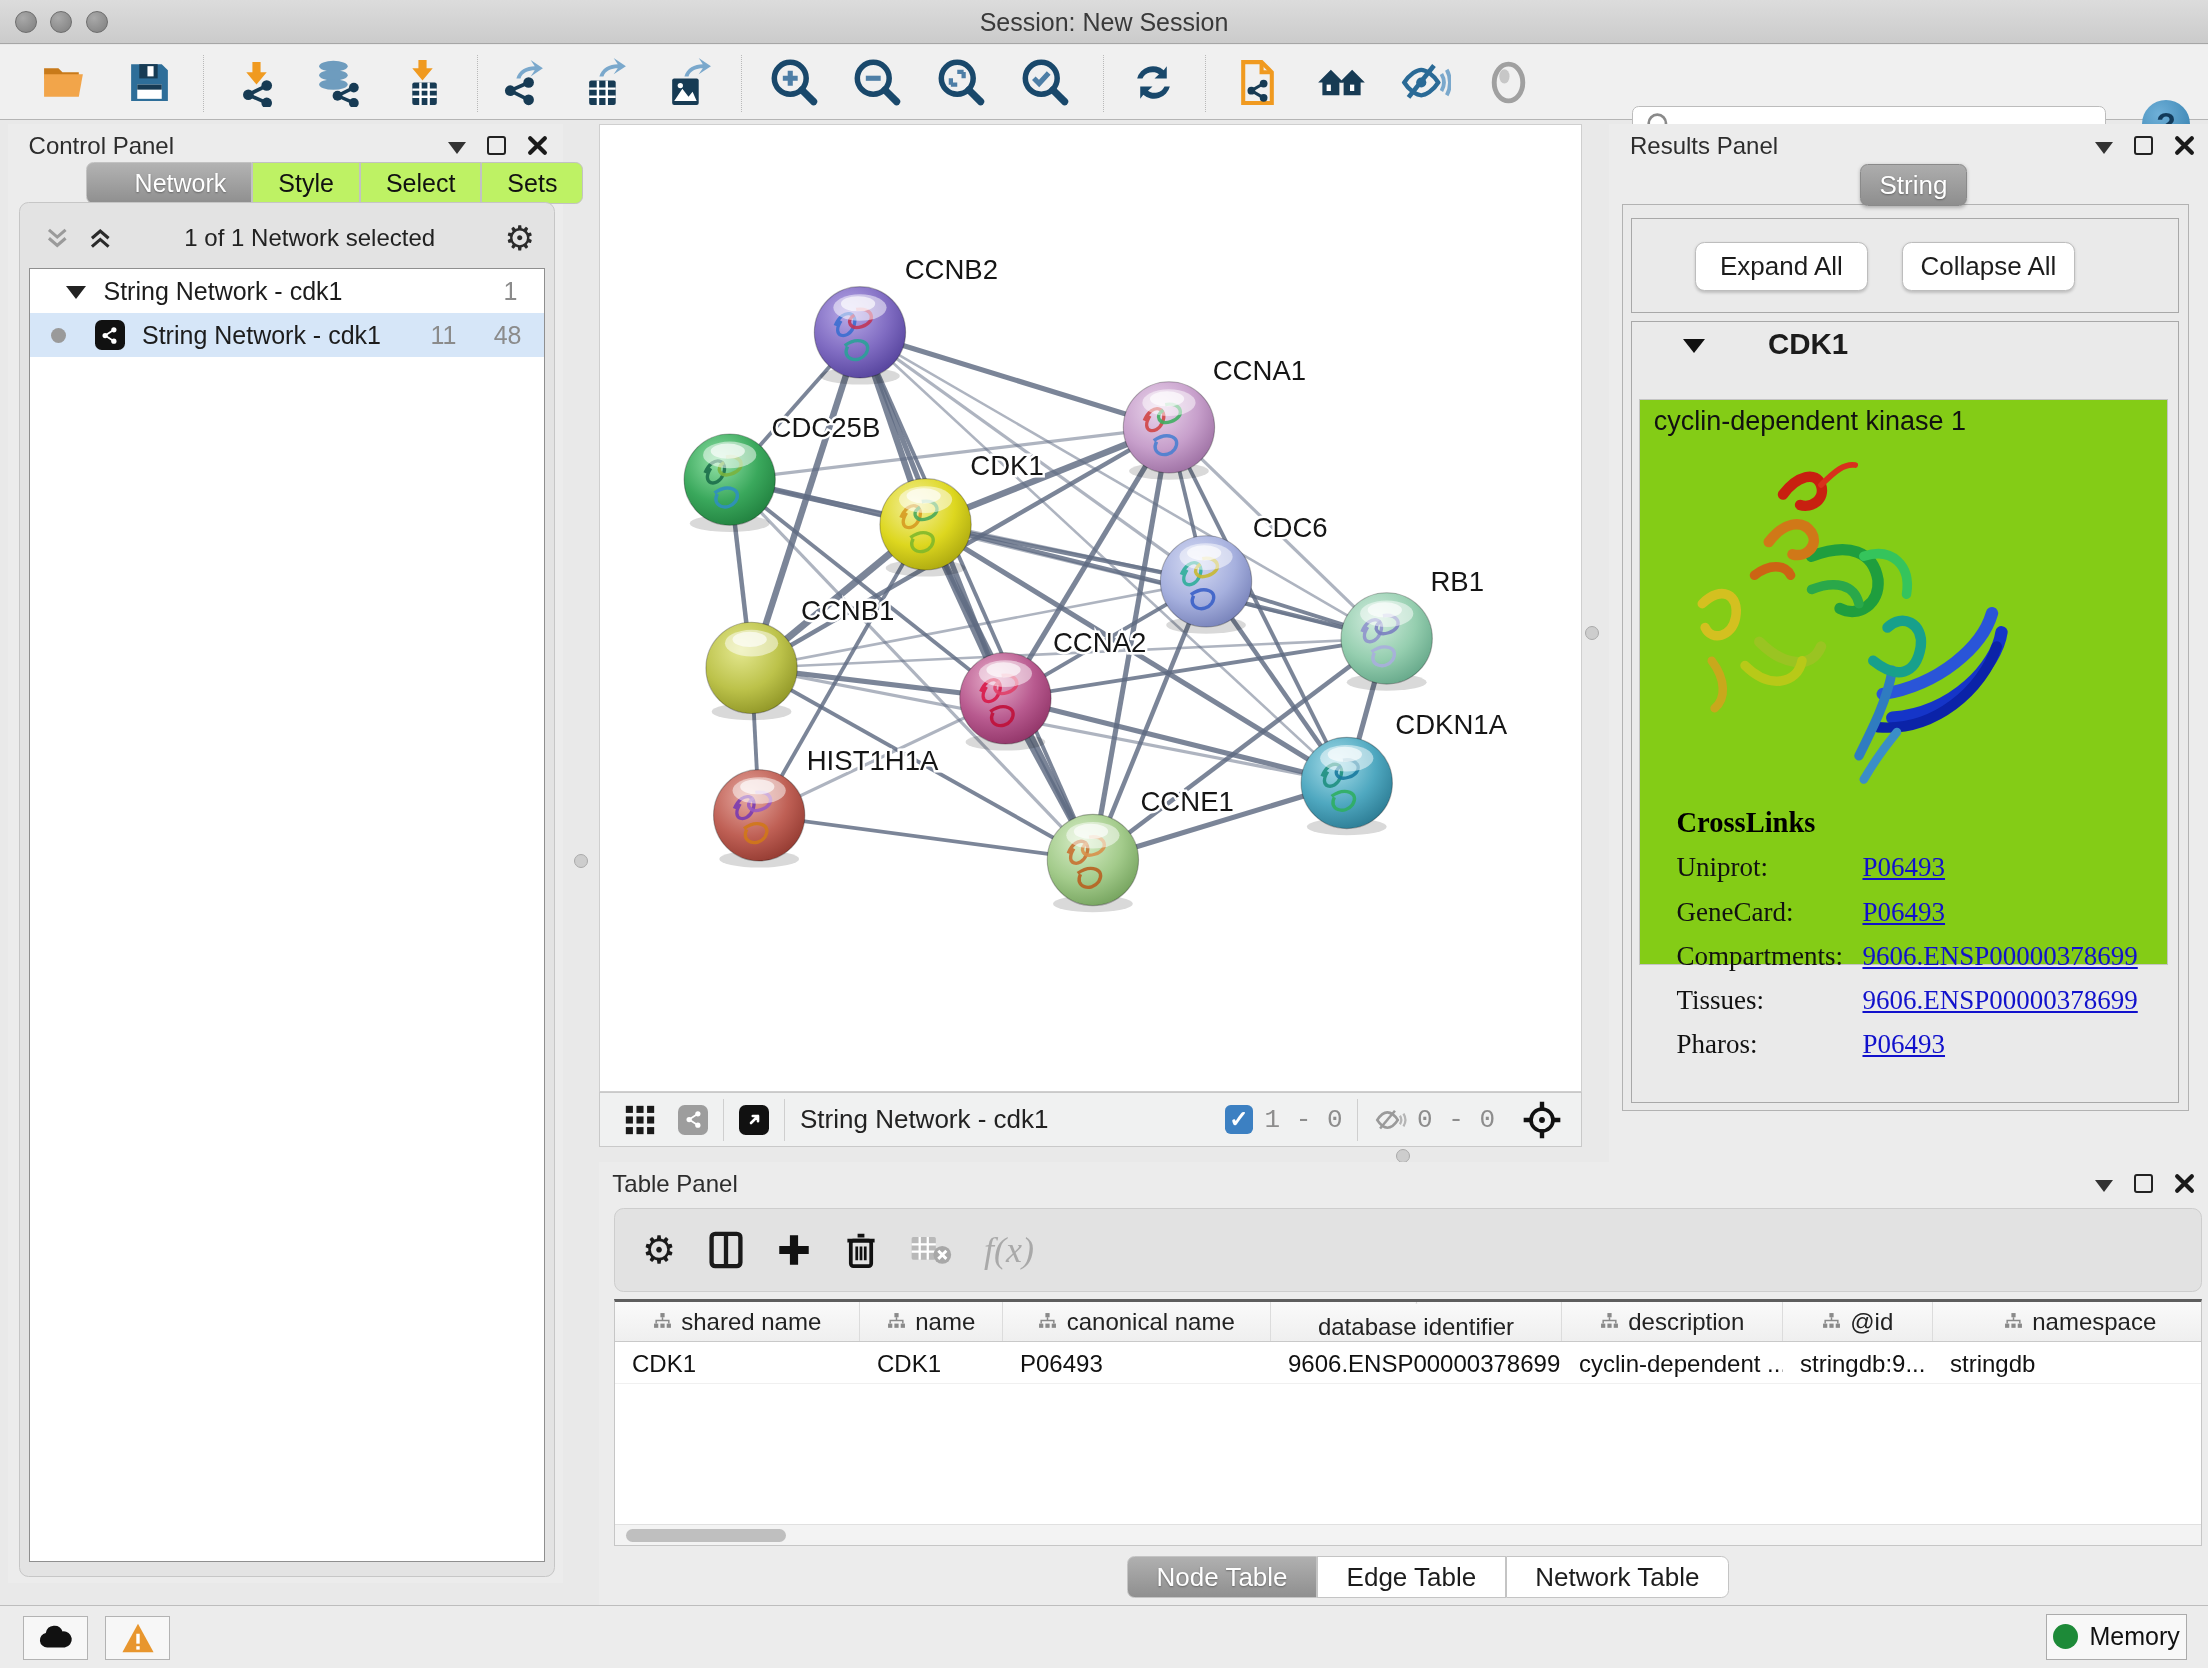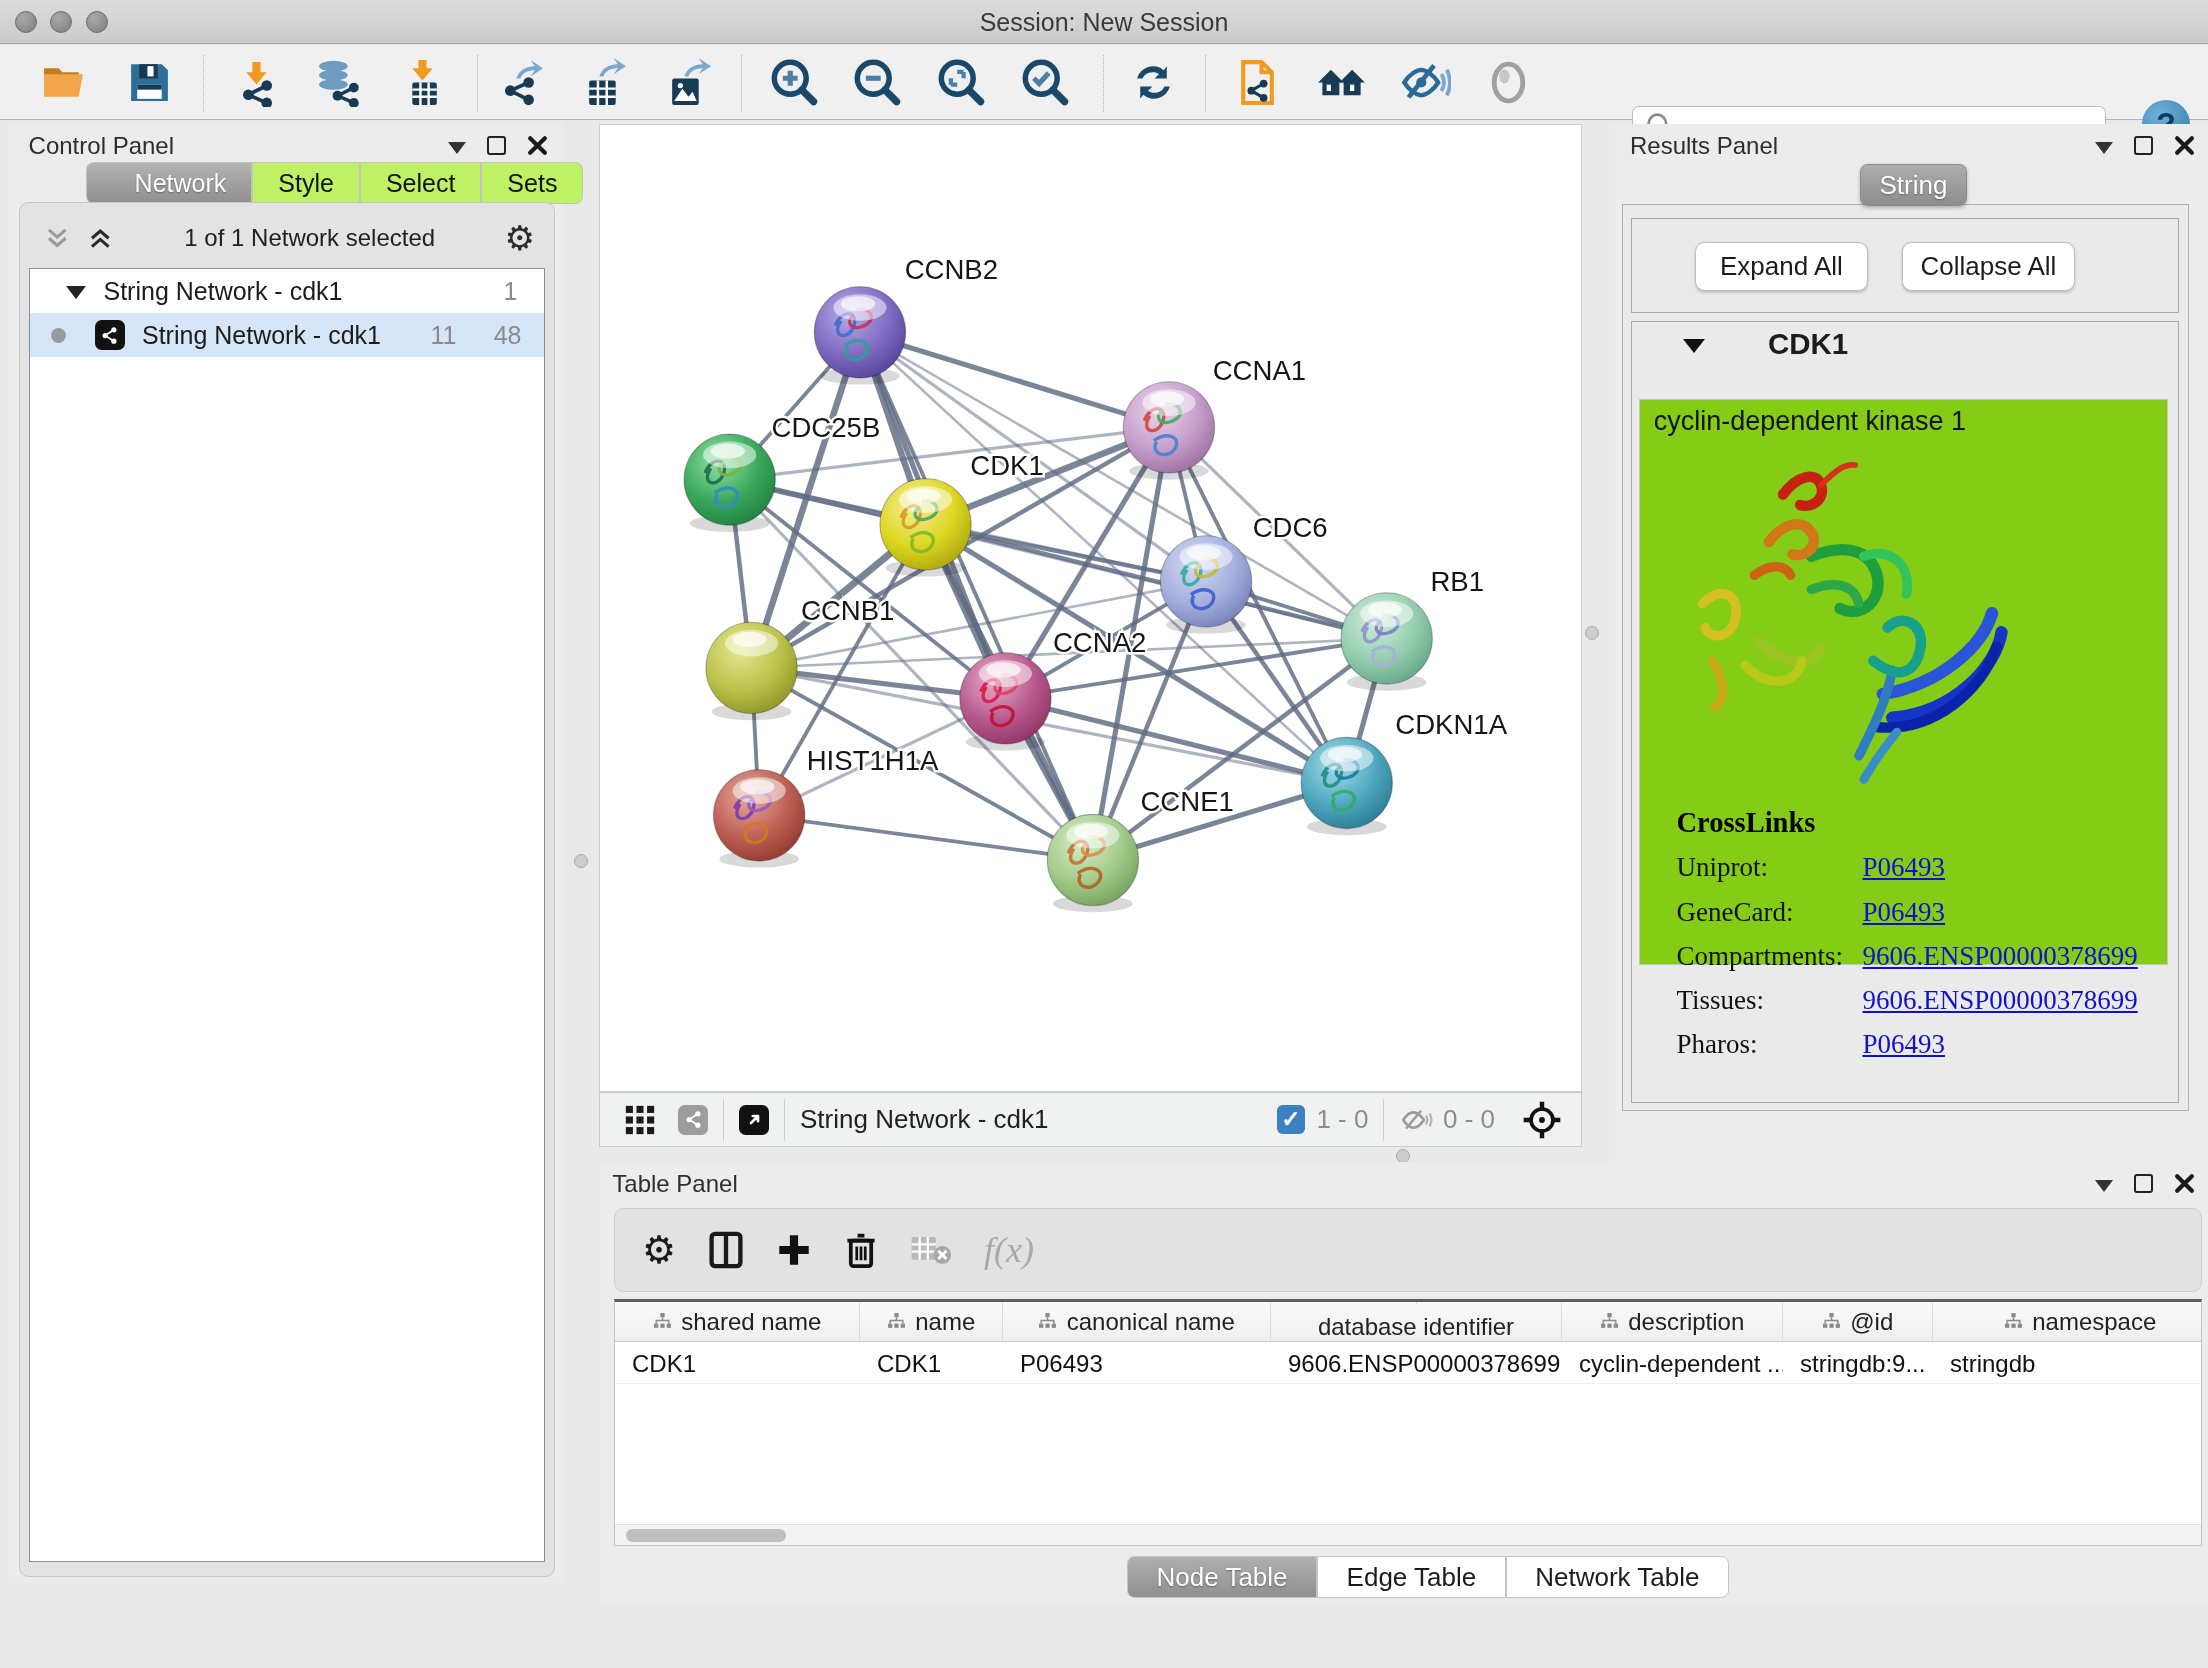--- a/index.html
+++ b/index.html
@@ -57,21 +57,21 @@
     display:flex; align-items:center; justify-content:center; }
   .share-badge.gray { background:#9d9d9d; }
 
   
   #canvas { left:599px; top:124px; width:983px; height:968px; background:#fff;
     border:1px solid #cfcfcf; }
   #net-toolbar { left:599px; top:1092px; width:983px; height:55px; background:#f0f1f1;
     border:1px solid #c9c9c9; display:flex; align-items:center; }
   .ntsep { height:42px; border-left:1px solid #cfcfcf; margin:0 15px; }
   #net-title { font-size:26px; color:#222; }
-  .count-label { font-size:26px; color:#8d8d8d; }
+  .count-label { font-size:26px; color:#8d8d8d;font-family:Liberation Mono, monospace; }
   .checkbox { width:28.5px; height:28.5px; background:#3c80c2; border-radius:5.7px; color:#fff;
     font-size:23px; display:flex; align-items:center; justify-content:center; font-weight:bold; }
   .split-dot { position:absolute; width:14.3px; height:14.3px; border-radius:50%;
     background:#cdcdcd; border:1px solid #aaa; }
 
   
   #results-panel { left:1609px; top:124px; width:599px; height:1039px; background:#ececec; }
   #rp-outer { position:absolute; left:13.3px; top:80px; width:567px; height:907px;
     border:1.9px solid #b2b2b2; background:#eaeaea; }
   #string-tab { position:absolute; left:251px; top:40px; width:107px; height:42px;
@@ -835,15 +835,33 @@
         <div id="tp-thumb"></div>
       </div>
     </div>
     <div id="tp-tabs">
         <div class="tab2 active">Node Table</div>
         <div class="tab2">Edge Table</div>
         <div class="tab2">Network Table</div>
       </div>
   </div>
 
+  <div id="status-bar" class="abs">
+    <div class="sb-box" style="left:23px">
+      <svg width="38" height="28.5" viewBox="0 0 26 18">
+          <path d="M7 16a5 5 0 0 1-1-9.9A6 6 0 0 1 17.5 5 4.5 4.5 0 0 1 19 16z" fill="#111"></path>
+        </svg>
+    </div>
+    <div class="sb-box" style="left:105px">
+      <svg width="34" height="32" viewBox="0 0 24 22">
+          <path d="M12 1 23 21H1z" fill="#e8962e"></path>
+          <rect x="10.8" y="8" width="2.4" height="7" fill="#fff"></rect>
+          <rect x="10.8" y="16.8" width="2.4" height="2.4" fill="#fff"></rect>
+        </svg>
+    </div>
+    <div id="memory-btn">
+      <div id="memory-dot"></div>
+      <span>Memory</span>
+    </div>
+  </div>
 
 </div>
 
 
 </body></html>

